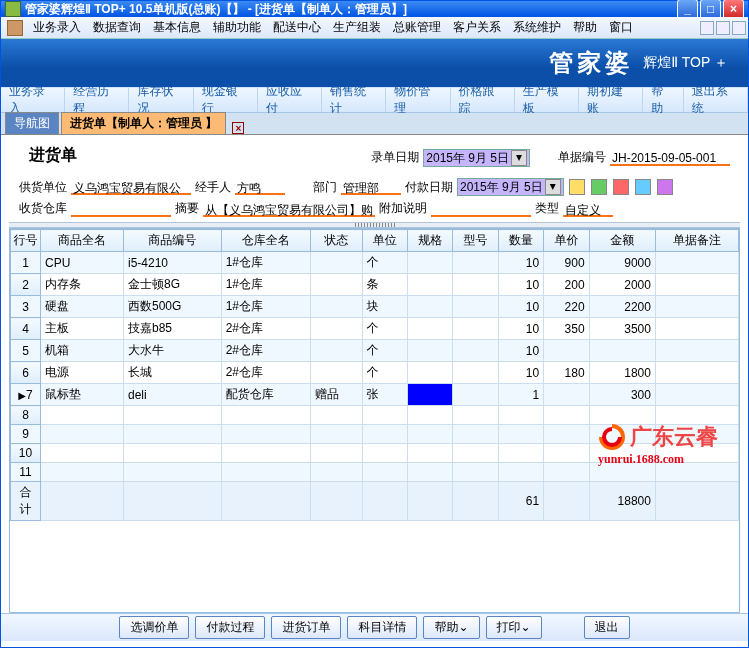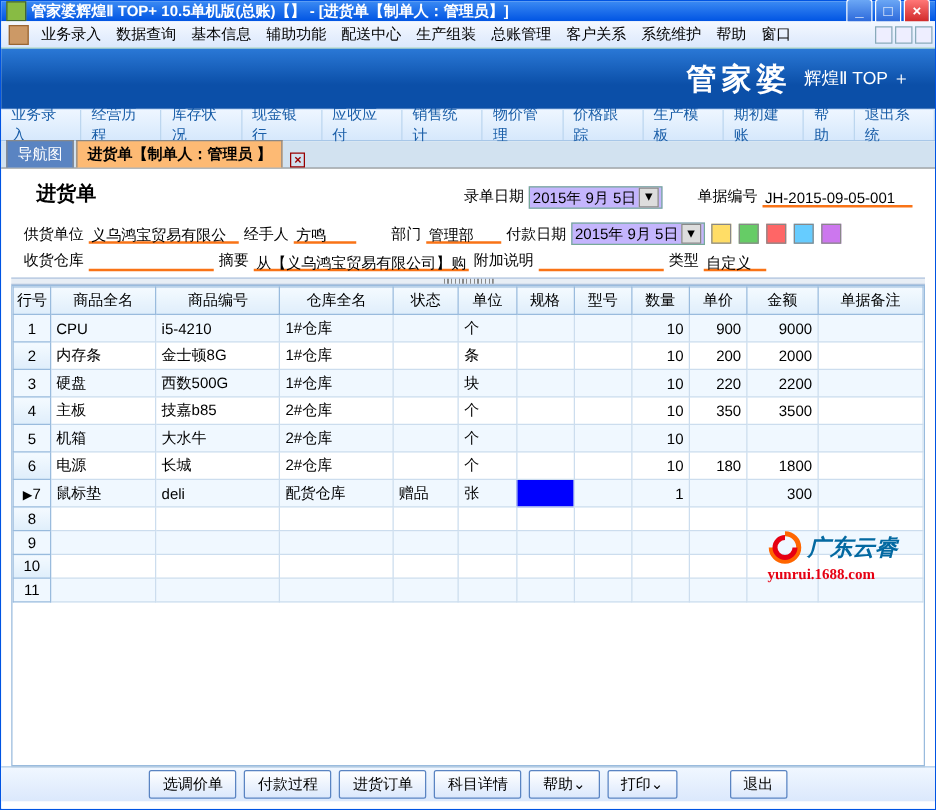--- a/index.html
+++ b/index.html
@@ -43,21 +43,21 @@
 table.gt tr:nth-child(even) td{background:#f0f8ff;}
 table.gt td.rn{background:linear-gradient(#f4faff,#dfeefb);border:1px solid #9bd;text-align:center;width:30px;}
 table.gt .num{text-align:right;}
 .cell-active{background:#00f!important;}
 .footrow td{background:#e8f2fc!important;}
 .bottom-form{padding:6px 10px;border-top:1px solid #ccc;}
 .btnbar{position:absolute;bottom:6px;left:0;right:0;height:28px;background:linear-gradient(#f0f7ff,#dbe8fc);border-top:1px solid #a8c7e8;display:flex;align-items:center;justify-content:center;gap:6px;padding:0 12px;}
 .window{position:relative;}
 .btn{border:1px solid #5a84c2;background:linear-gradient(#fff,#dbe8fc);padding:2px 10px;cursor:pointer;border-radius:2px;display:flex;align-items:center;gap:2px;}
 .wm{position:absolute;right:30px;bottom:180px;pointer-events:none;font-family:"Microsoft YaHei";}
-.wm .a{color:#0369a1;font-weight:bold;font-size:18px;font-style:italic;}
+.wm .a{color:#ef4444;font-weight:bold;font-size:22px;}
 .wm .b{color:#e60012;font-size:12px;font-weight:bold;}
 .wm .c{color:#0066cc;font-size:11px;}
 .row-marker{font-size:10px;}
 </style>
 </head>
 <body>
 
 <div class="window">
   <div class="titlebar">
     <div class="icon"></div>
@@ -326,20 +326,34 @@
               <td></td>
               <td></td>
               <td></td>
               <td></td>
               <td></td>
               <td></td>
               <td></td>
               <td></td>
               <td></td>
             </tr>
+            <tr class="footrow">
+              <td class="rn">合计</td>
+              <td></td>
+              <td></td>
+              <td></td>
+              <td></td>
+              <td></td>
+              <td></td>
+              <td></td>
+              <td class="num">61</td>
+              <td></td>
+              <td class="num">18800</td>
+              <td></td>
+            </tr>
           </tbody>
         </table>
     </div>
 
     <div class="bottom-form form-row">
       <span class="lbl">付款账户</span>
       <span class="fld" style="min-width:80px">工商银行</span>
       <span style="width:30px"></span>
       <span class="lbl">付款金额</span>
       <span class="fld" style="min-width:60px">18800</span>

